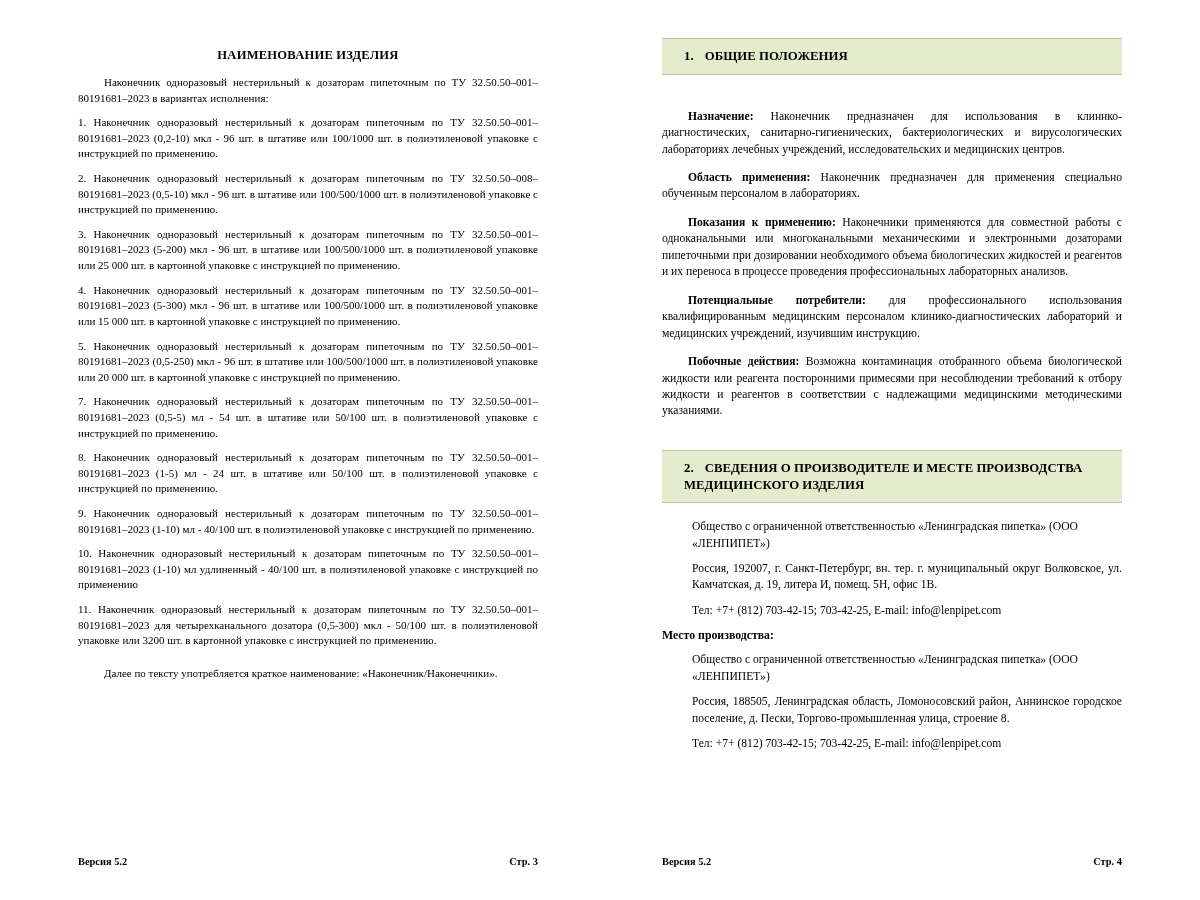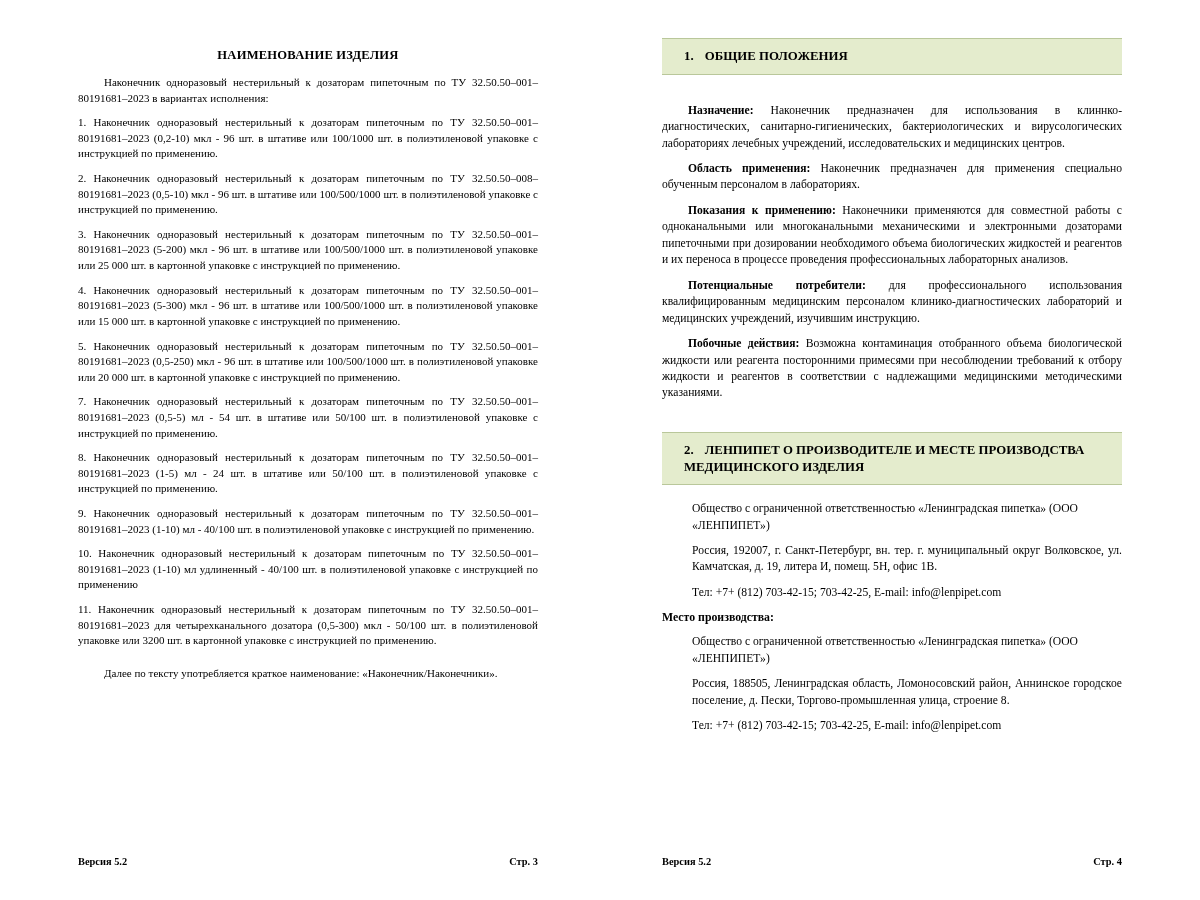--- a/index.html
+++ b/index.html
@@ -66,21 +66,21 @@
     margin-right: 8px;
   }
   .sec2-head {
     margin-top: 30px;
     margin-bottom: 16px;
   }
   p.sub {
     font-size: 11.6px;
     line-height: 1.42;
     text-align: justify;
-    margin: 6px 0 9px 0;
+    margin: 12px 0 9px 0;
     text-indent: 26px;
   }
   p.sub b { font-weight: bold; }
   .lbl-bold {
     font-size: 11.8px;
     font-weight: bold;
     margin: 0 0 9px 0;
   }
   p.maker {
     font-size: 11.6px;
@@ -160,21 +160,21 @@
     <p class="sub">
       <b>Потенциальные потребители:</b><span> для профессионального использования квалифицированным медицинским персоналом клинико-диагностических лабораторий и медицинских учреждений, изучившим инструкцию.</span>
     </p>
 
     <p class="sub">
       <b>Побочные действия:</b><span> Возможна контаминация отобранного объема биологической жидкости или реагента посторонними примесями при несоблюдении требований к отбору жидкости и реагентов в соответствии с надлежащими медицинскими методическими указаниями.</span>
     </p>
 
     <div class="section-head sec2-head">
       <span class="num">2.</span>
-      <span>ЛЕНПИПЕТ О ПРОИЗВОДИТЕЛЕ И МЕСТЕ ПРОИЗВОДСТВА МЕДИЦИНСКОГО ИЗДЕЛИЯ</span>
+      <span>СВЕДЕНИЯ О ПРОИЗВОДИТЕЛЕ И МЕСТЕ ПРОИЗВОДСТВА МЕДИЦИНСКОГО ИЗДЕЛИЯ</span>
     </div>
 
     <p class="maker">Общество с ограниченной ответственностью «Ленинградская пипетка» (ООО «ЛЕНПИПЕТ»)</p>
     <p class="maker justify">Россия, 192007, г. Санкт-Петербург, вн. тер. г. муниципальный округ Волковское, ул. Камчатская, д. 19, литера И, помещ. 5Н, офис 1В.</p>
     <p class="maker">Тел: +7+ (812) 703-42-15; 703-42-25, E-mail: info@lenpipet.com</p>
 
     <div class="lbl-bold">Место производства:</div>
     <p class="maker">Общество с ограниченной ответственностью «Ленинградская пипетка» (ООО «ЛЕНПИПЕТ»)</p>
     <p class="maker justify">Россия, 188505, Ленинградская область, Ломоносовский район, Аннинское городское поселение, д. Пески, Торгово-промышленная улица, строение 8.</p>
     <p class="maker">Тел: +7+ (812) 703-42-15; 703-42-25, E-mail: info@lenpipet.com</p>

